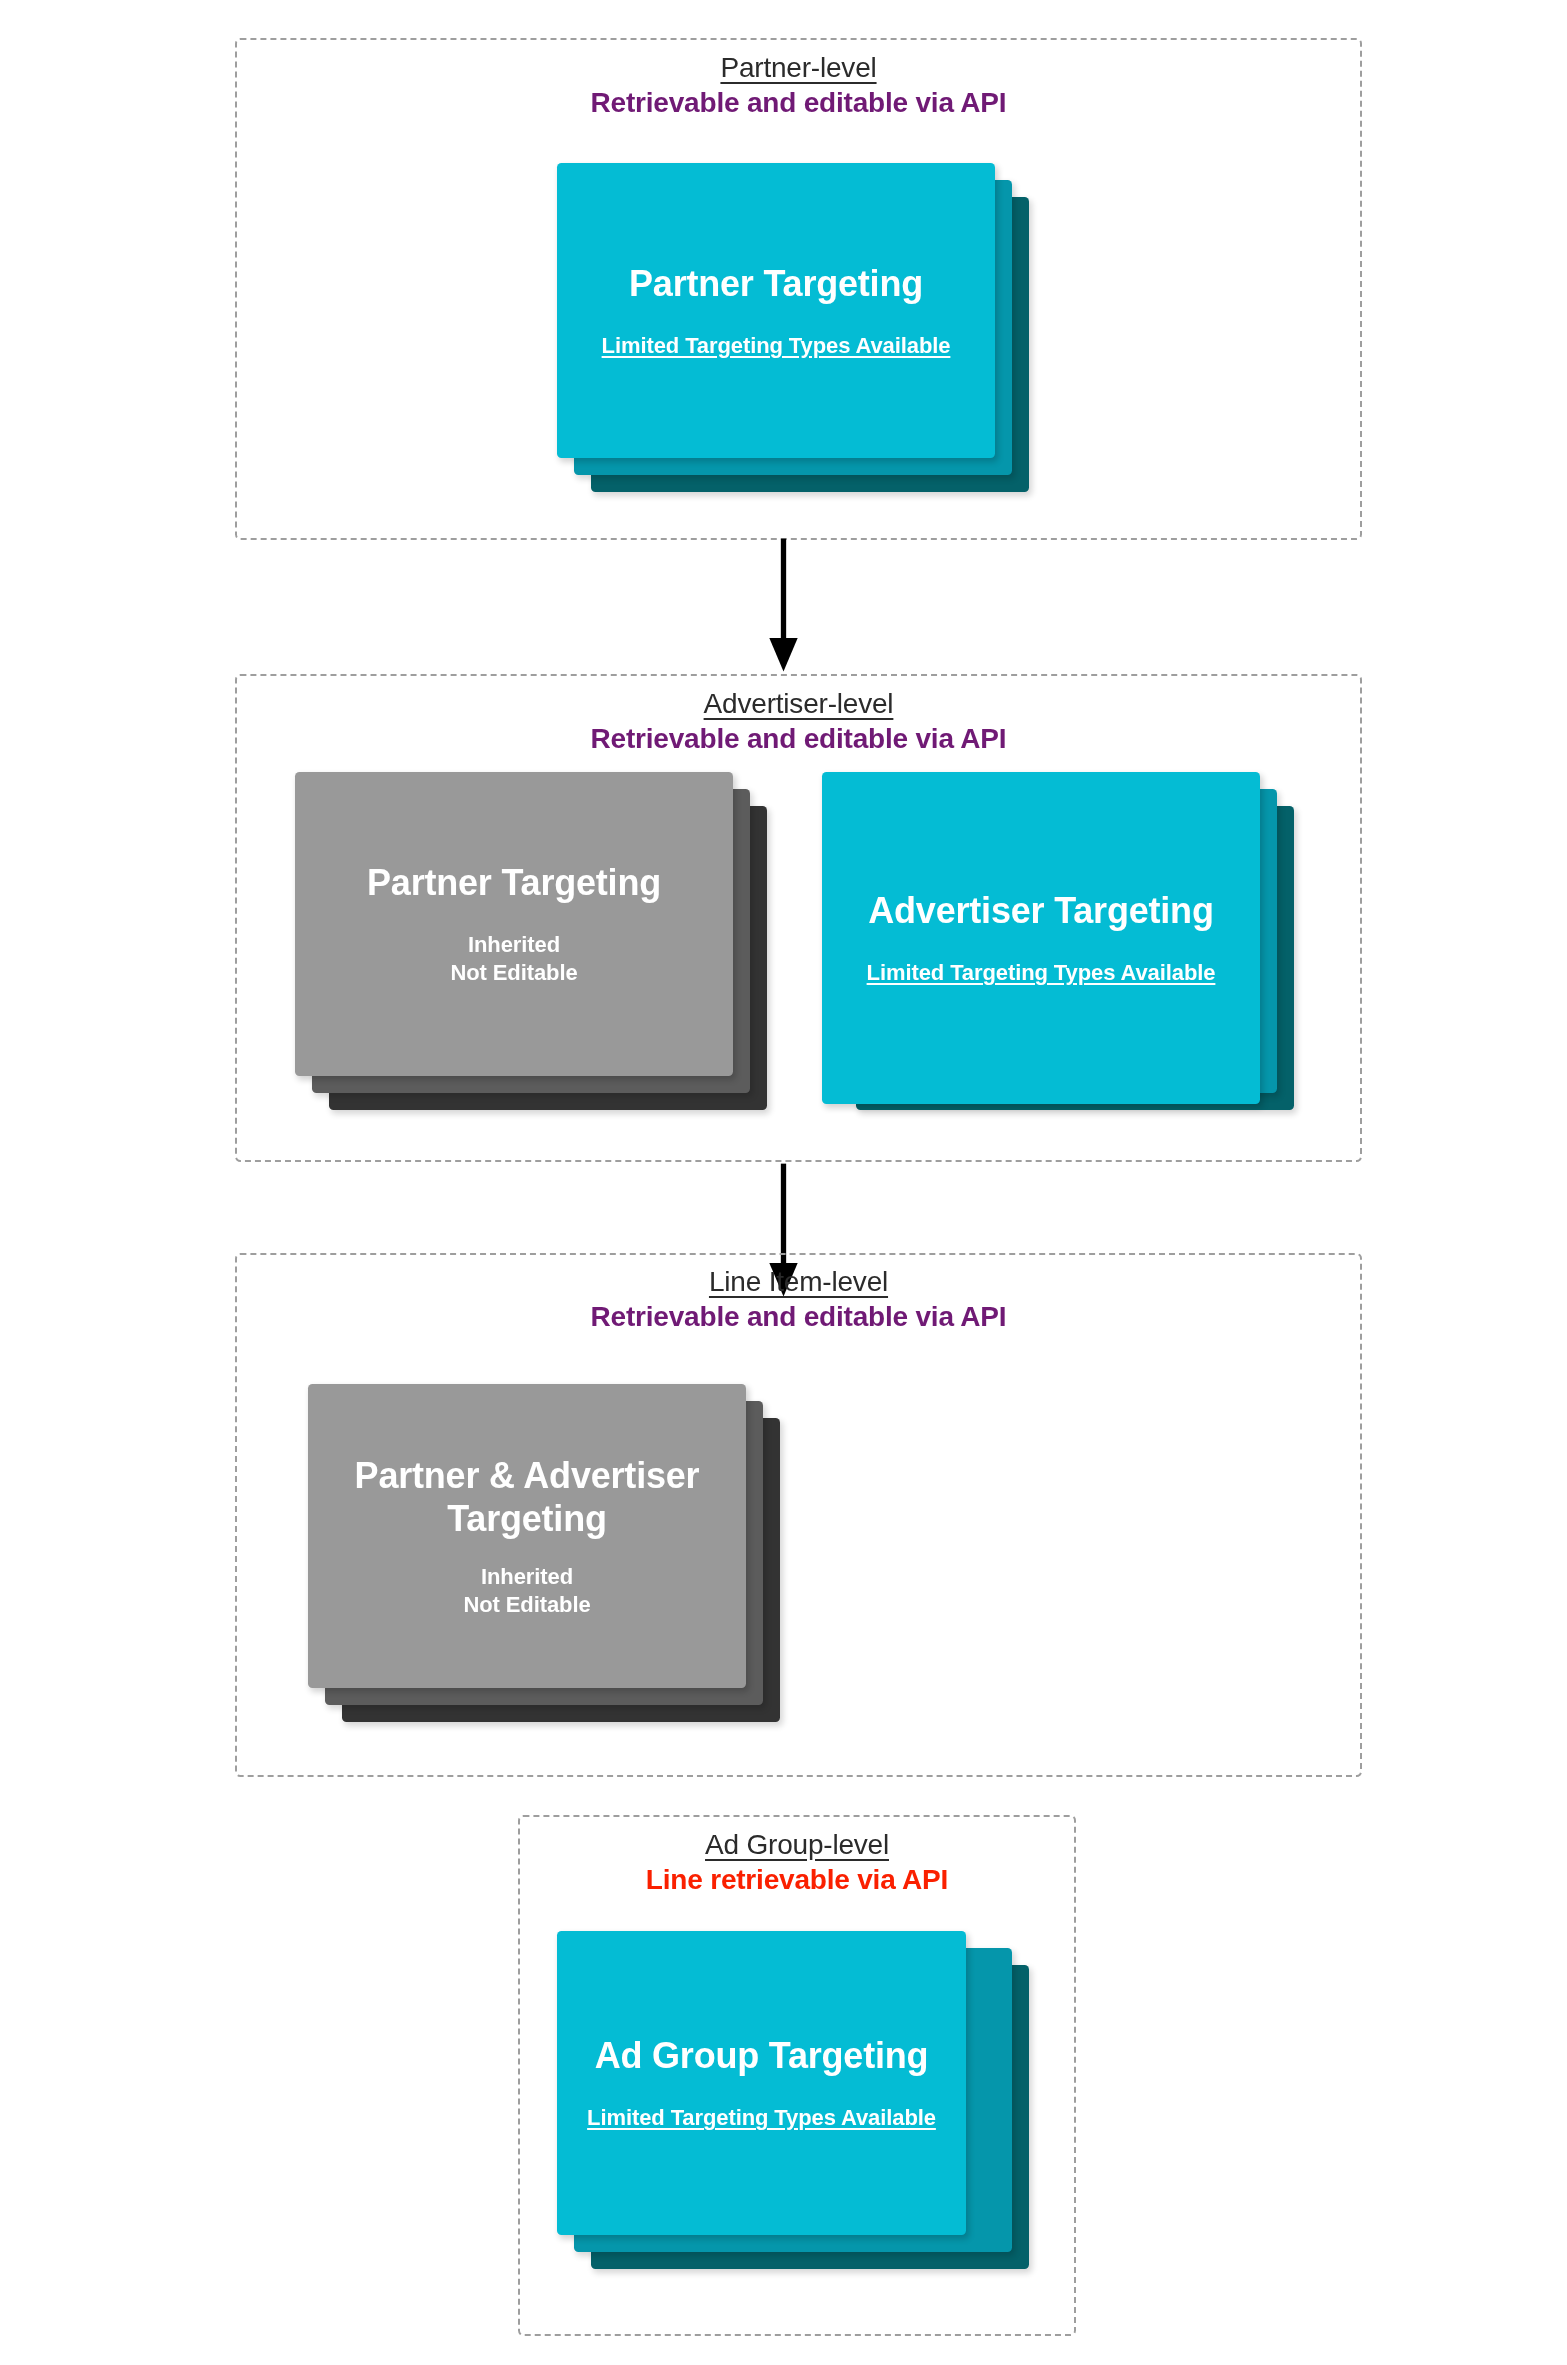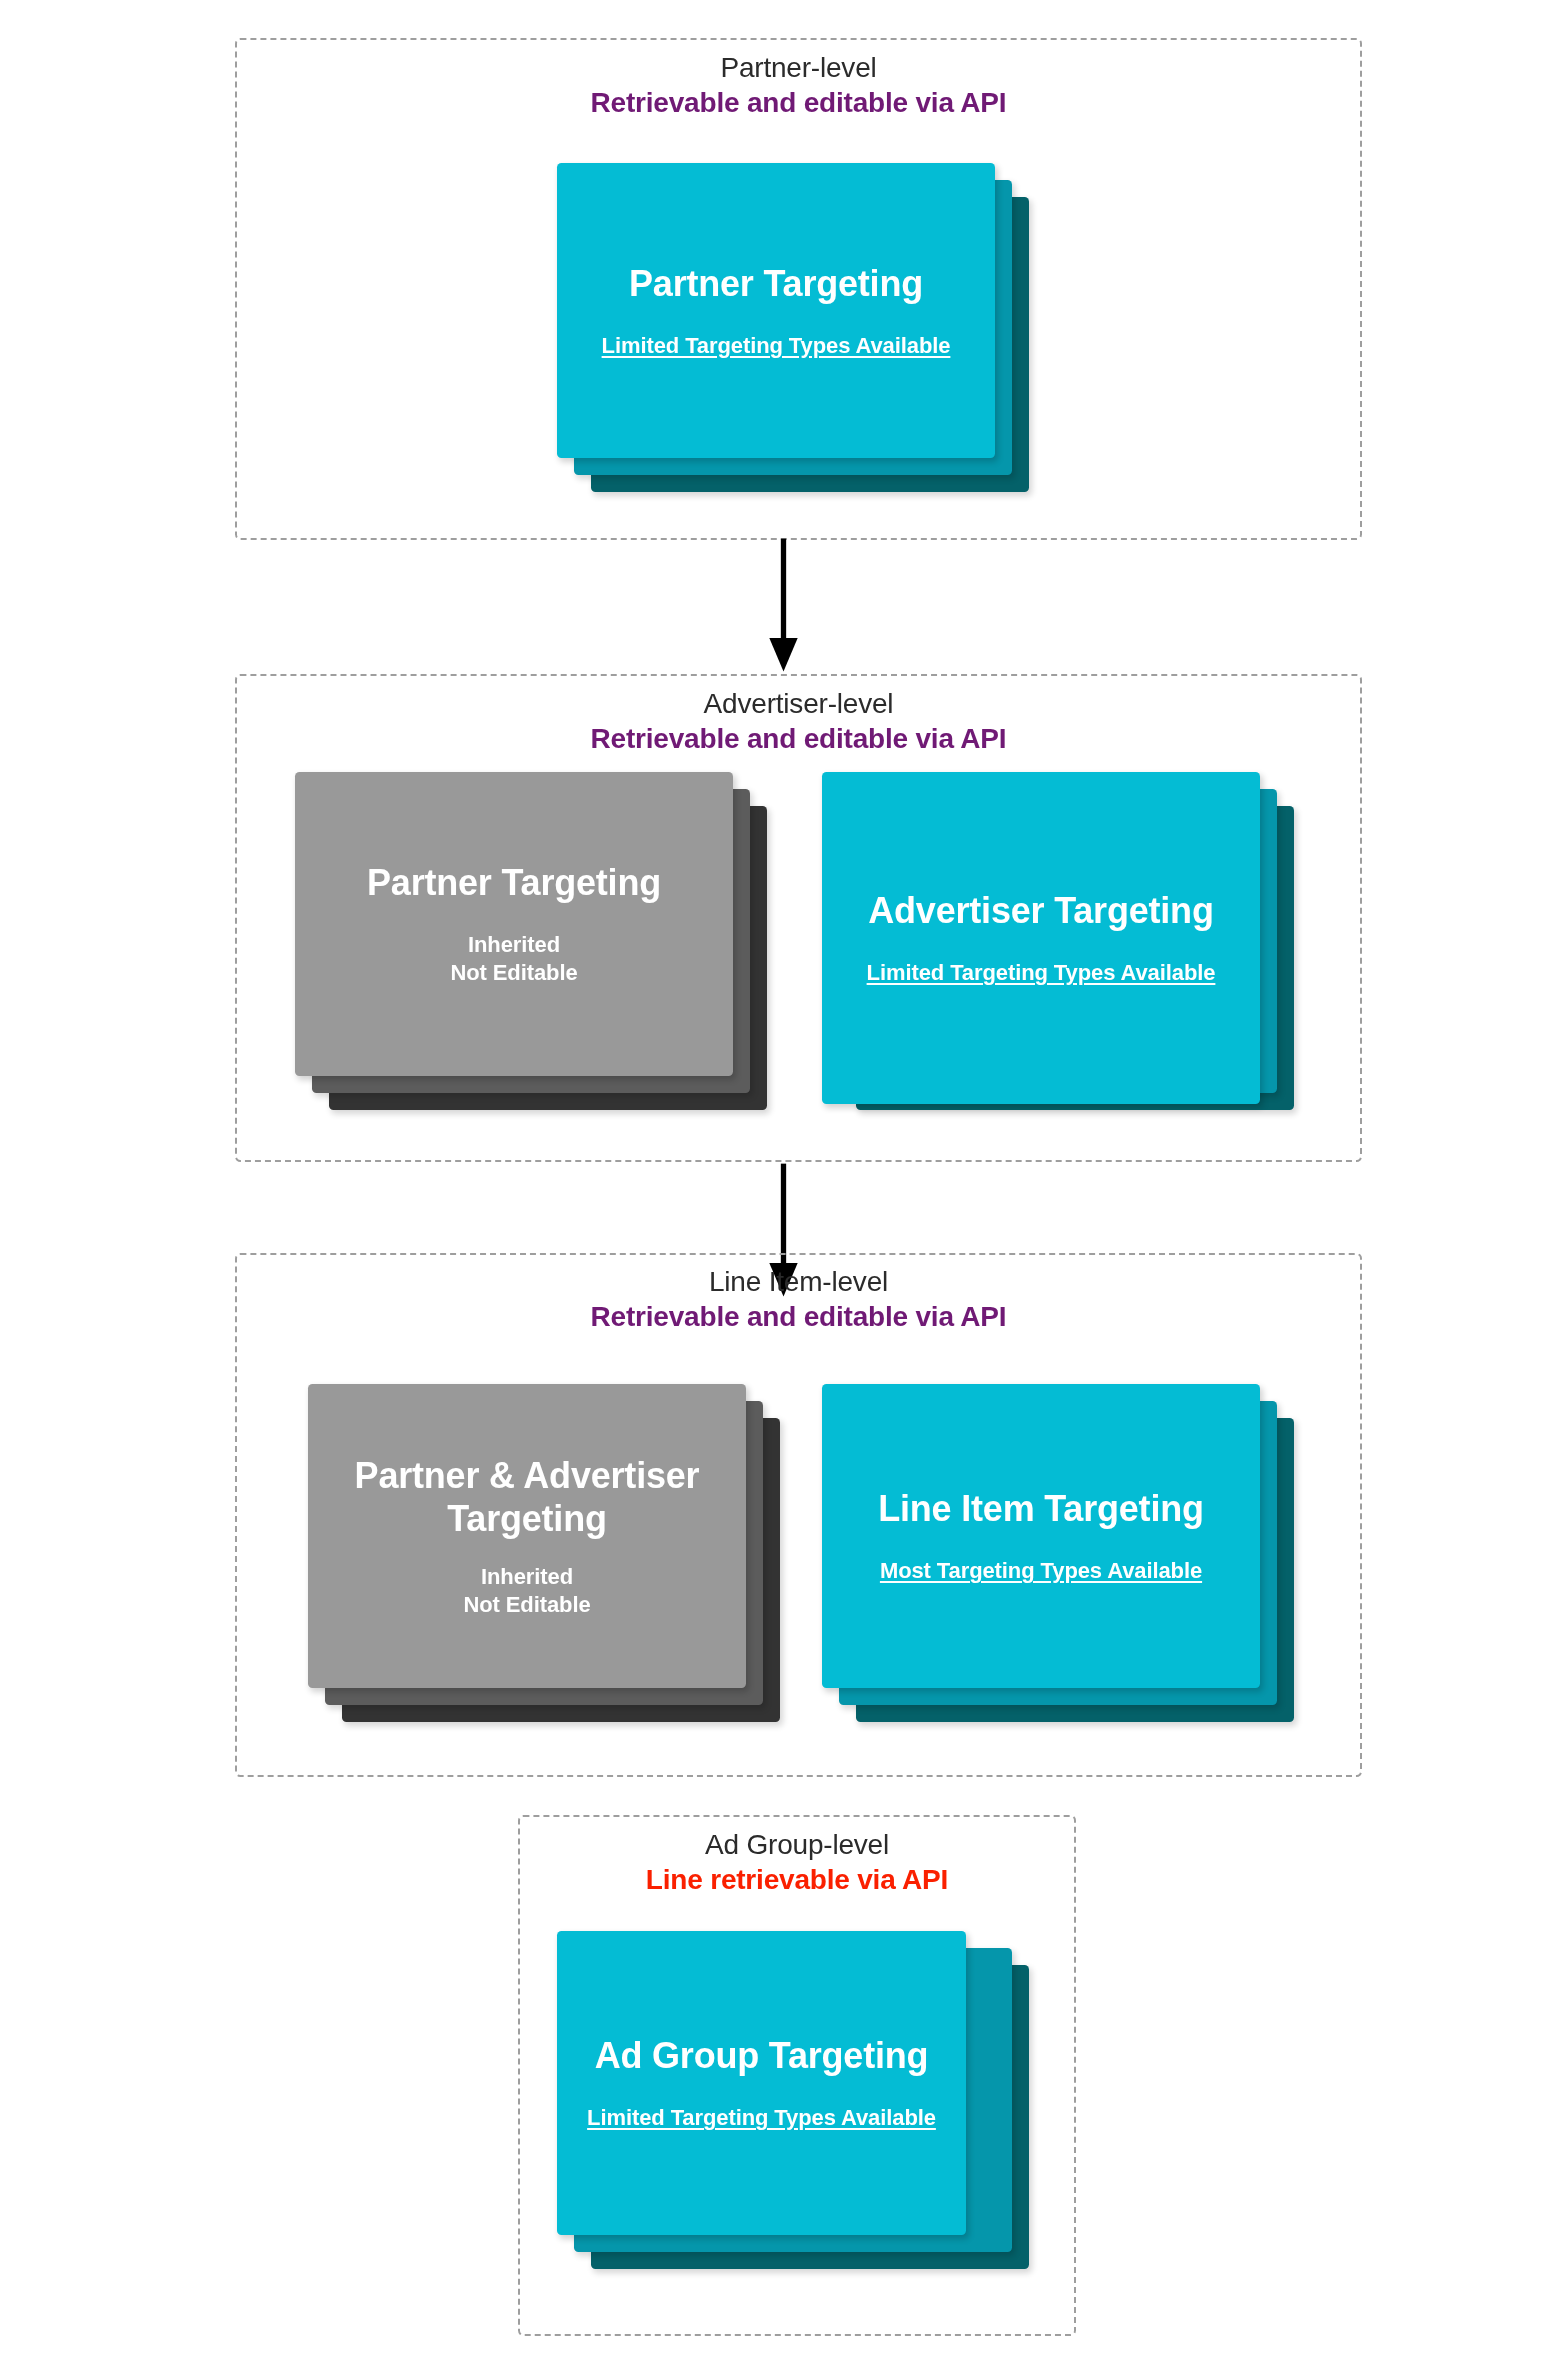--- a/index.html
+++ b/index.html
@@ -36,20 +36,21 @@
     left: 0;
     width: 100%;
     text-align: center;
     pointer-events: none;
   }
   .level-title {
     display: inline-block;
     font-size: 28px;
     font-weight: 400;
     color: #2b2b2b;
+    text-decoration: underline;
     text-underline-offset: 4.5px;
     letter-spacing: -0.2px;
     line-height: 1.12;
   }
   .level-sub {
     display: block;
     font-size: 28px;
     font-weight: 700;
     color: #701a75;
     line-height: 1.22;
@@ -187,28 +188,20 @@
   <div class="card-stack" style="left:308px; top:1384px; width:473px; height:348px;">
     <div class="card-layer l3 shadow-soft" style="width:438px; height:304px; background:#333333;"></div>
     <div class="card-layer l2 shadow-soft" style="width:438px; height:304px; background:#5c5c5c;"></div>
     <div class="card-layer l1" style="width:438px; height:304px; background:#999999;">
       <div class="card-title" style="margin-bottom:23px;">Partner &amp; Advertiser Targeting</div>
       <div class="card-note" style="white-space:pre-line;">Inherited
 Not Editable</div>
     </div>
   </div>
 
-  <div class="card-stack" style="left:822px; top:1384px; width:473px; height:348px;">
-    <div class="card-layer l3 shadow-soft" style="width:438px; height:304px; background:#046169;"></div>
-    <div class="card-layer l2 shadow-soft" style="width:438px; height:304px; background:#0596ab;"></div>
-    <div class="card-layer l1" style="width:438px; height:304px; background:#04bcd4;">
-      <div class="card-title">Line Item Targeting</div>
-      <div class="card-note link">Most Targeting Types Available</div>
-    </div>
-  </div>
 
   <div class="level-box" style="left:518px; top:1815px; width:558px; height:521px;"></div>
 
   <div class="level-heading" style="left:518px; top:1829px; width:558px;">
     <span class="level-title">Ad Group-level</span>
     <span class="level-sub warn">Line retrievable via API</span>
   </div>
 
   <div class="card-stack" style="left:557px; top:1931px; width:473px; height:348px;">
     <div class="card-layer l3 shadow-soft" style="width:438px; height:304px; background:#046169;"></div>

